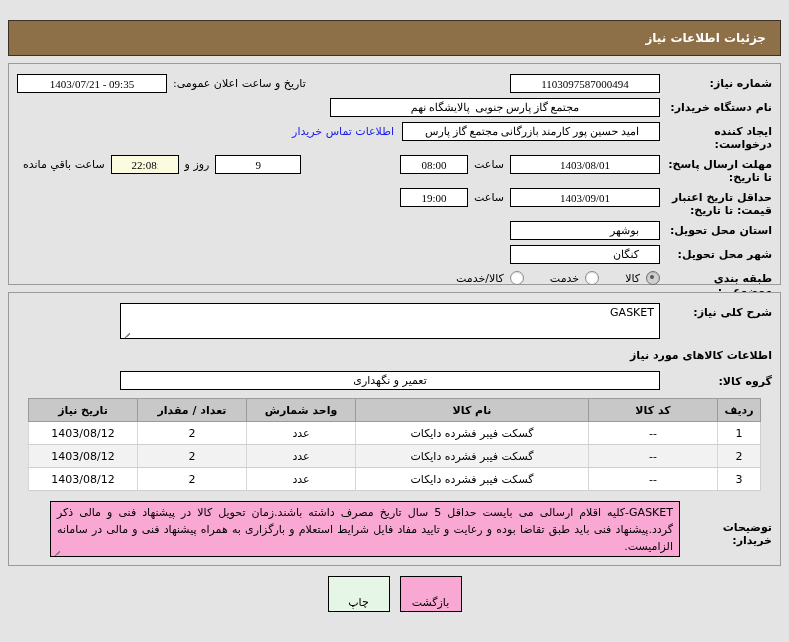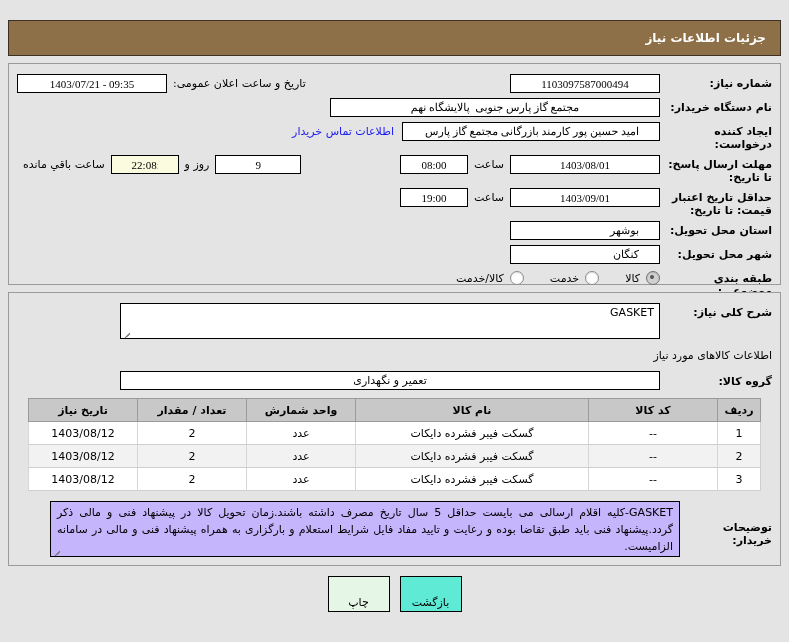--- a/index.html
+++ b/index.html
@@ -216,21 +216,21 @@
   }
   .resize-grip i {
     position:absolute;
     background:#777;
     height:1px;
   }
 
   .section-title {
     text-align: right;
     font-size: 11px;
-    font-weight: normal;
+    font-weight: bold;
     margin: 10px 0 8px 0;
     color: #000;
   }
 
   .grp-row { display:flex; align-items:center; margin-bottom: 8px; }
   .grp-box {
     width: 540px; height: 19px;
     border: 1px solid #000;
     background: #fff;
     box-sizing: border-box;
@@ -280,21 +280,21 @@
     width: 92px; flex: 0 0 92px;
     text-align: right;
     font-size: 11px;
     font-weight: bold;
     padding-top: 20px;
   }
   .notes-box {
     width: 630px;
     height: 56px;
     border: 1px solid #000;
-    background: #c4b5fd;
+    background: #f9a8d4;
     box-sizing: border-box;
     font-size: 11px;
     line-height: 17px;
     padding: 2px 6px;
     text-align: justify;
     position: relative;
     overflow: hidden;
     color: #000;
   }
 
@@ -313,21 +313,21 @@
     min-width: 62px;
     box-sizing: border-box;
     font-family: "DejaVu Sans", "Liberation Sans", sans-serif;
     font-size: 11px;
     color: #000;
     cursor: pointer;
     padding: 17px 10px;
     line-height: 17px;
   }
   .btn-print { background: #e6f6e6; }
-  .btn-back  { background: #5eead4; }
+  .btn-back  { background: #f9a8d4; }
 </style>
 </head>
 <body>
 
 <div class="watermark">
   <div class="wm-mark"></div>
   <div class="wm-text">AriaTender.net</div>
 </div>
 
 <div class="titlebar">

